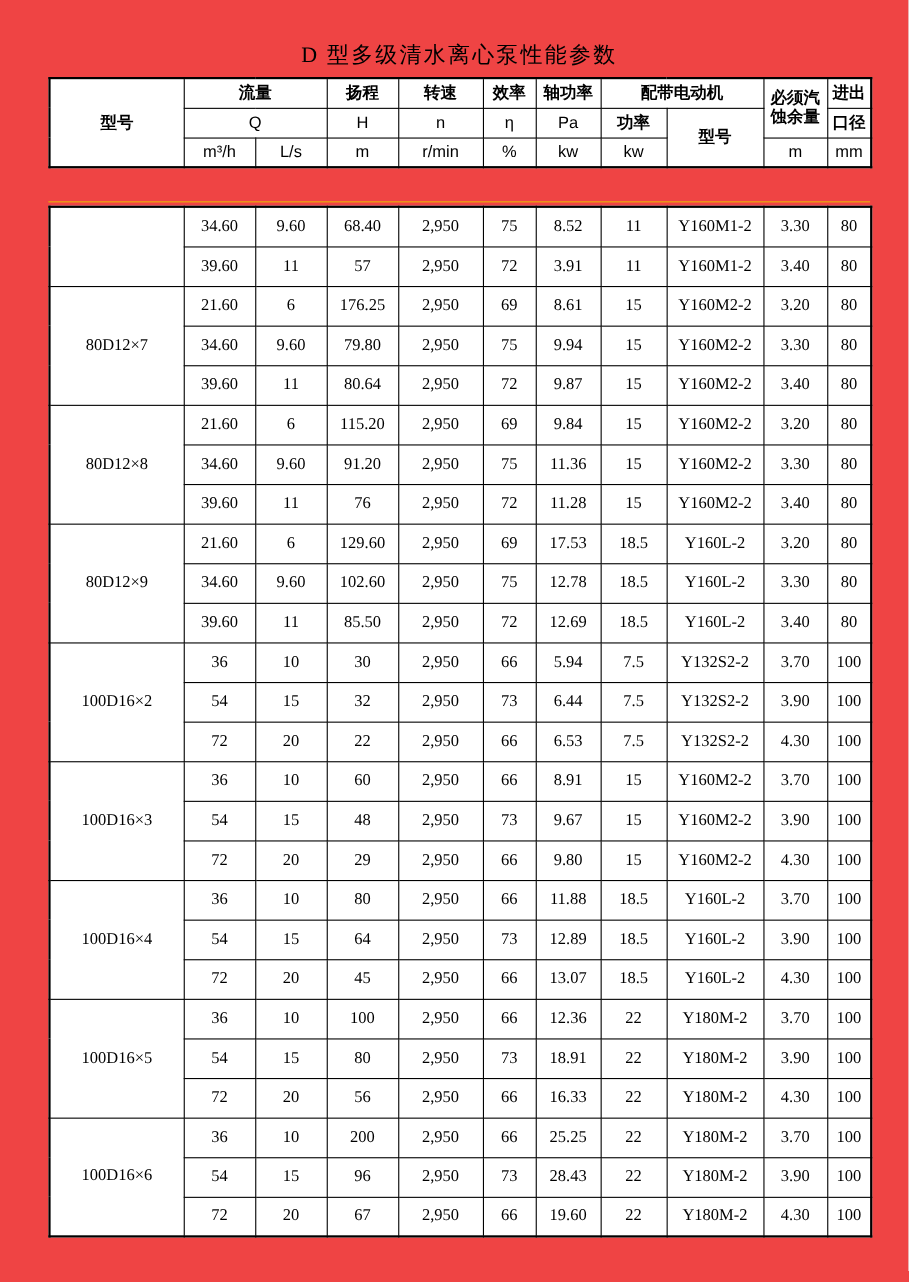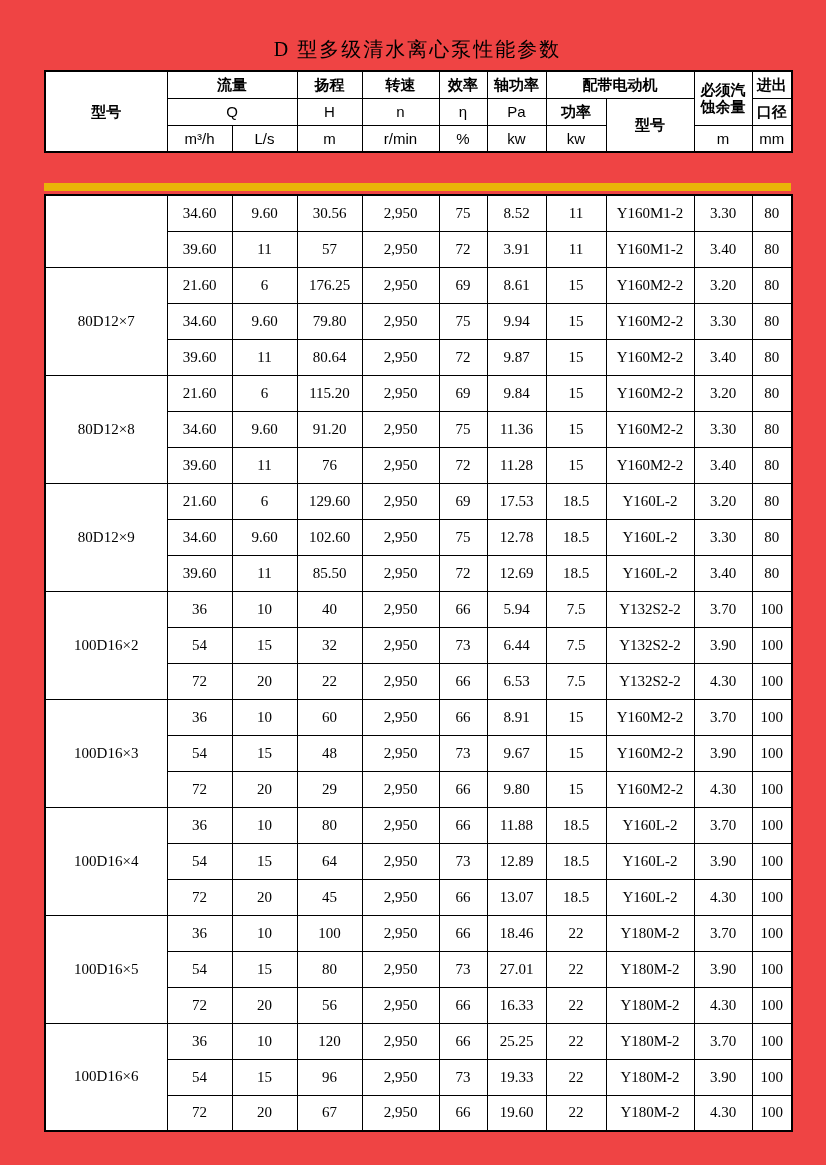--- a/index.html
+++ b/index.html
@@ -53,21 +53,21 @@
     font-size: 15px;
     line-height: 1.15;
     padding: 0;
   }
   .header-table td.cn { font-weight: bold; }
   .data-section {
     position: absolute;
     top: 183px;
     left: 0;
     width: 747px;
-    border-top: 8px solid #eab308;
+    border-top: 1px solid #eab308;
     padding-top: 3px;
   }
   .data-table {
     border: 2px solid #000;
   }
   .data-table td {
     border: 1px solid #000;
     text-align: center;
     vertical-align: middle;
     height: 36px;
@@ -150,21 +150,21 @@
             <col style="width:60px">
             <col style="width:88px">
           <col style="width:58px">
             <col style="width:40px">
         </colgroup>
         <tbody>
             <tr>
               <td rowspan="2"></td>
               <td>34.60</td>
               <td>9.60</td>
-              <td>30.56</td>
+              <td>68.40</td>
               <td>2,950</td>
               <td>75</td>
               <td>8.52</td>
               <td>11</td>
               <td>Y160M1-2</td>
               <td>3.30</td>
               <td>80</td>
             </tr>
             <tr>
               <td>39.60</td>
@@ -286,21 +286,21 @@
               <td>12.69</td>
               <td>18.5</td>
               <td>Y160L-2</td>
               <td>3.40</td>
               <td>80</td>
             </tr>
             <tr>
               <td rowspan="3">100D16×2</td>
               <td>36</td>
               <td>10</td>
-              <td>40</td>
+              <td>30</td>
               <td>2,950</td>
               <td>66</td>
               <td>5.94</td>
               <td>7.5</td>
               <td>Y132S2-2</td>
               <td>3.70</td>
               <td>100</td>
             </tr>
             <tr>
               <td>54</td>
@@ -400,33 +400,33 @@
               <td>4.30</td>
               <td>100</td>
             </tr>
             <tr>
               <td rowspan="3">100D16×5</td>
               <td>36</td>
               <td>10</td>
               <td>100</td>
               <td>2,950</td>
               <td>66</td>
-              <td>18.46</td>
+              <td>12.36</td>
               <td>22</td>
               <td>Y180M-2</td>
               <td>3.70</td>
               <td>100</td>
             </tr>
             <tr>
               <td>54</td>
               <td>15</td>
               <td>80</td>
               <td>2,950</td>
               <td>73</td>
-              <td>27.01</td>
+              <td>18.91</td>
               <td>22</td>
               <td>Y180M-2</td>
               <td>3.90</td>
               <td>100</td>
             </tr>
             <tr>
               <td>72</td>
               <td>20</td>
               <td>56</td>
               <td>2,950</td>
@@ -434,36 +434,36 @@
               <td>16.33</td>
               <td>22</td>
               <td>Y180M-2</td>
               <td>4.30</td>
               <td>100</td>
             </tr>
             <tr>
               <td rowspan="3">100D16×6</td>
               <td>36</td>
               <td>10</td>
-              <td>120</td>
+              <td>200</td>
               <td>2,950</td>
               <td>66</td>
               <td>25.25</td>
               <td>22</td>
               <td>Y180M-2</td>
               <td>3.70</td>
               <td>100</td>
             </tr>
             <tr>
               <td>54</td>
               <td>15</td>
               <td>96</td>
               <td>2,950</td>
               <td>73</td>
-              <td>19.33</td>
+              <td>28.43</td>
               <td>22</td>
               <td>Y180M-2</td>
               <td>3.90</td>
               <td>100</td>
             </tr>
             <tr>
               <td>72</td>
               <td>20</td>
               <td>67</td>
               <td>2,950</td>

